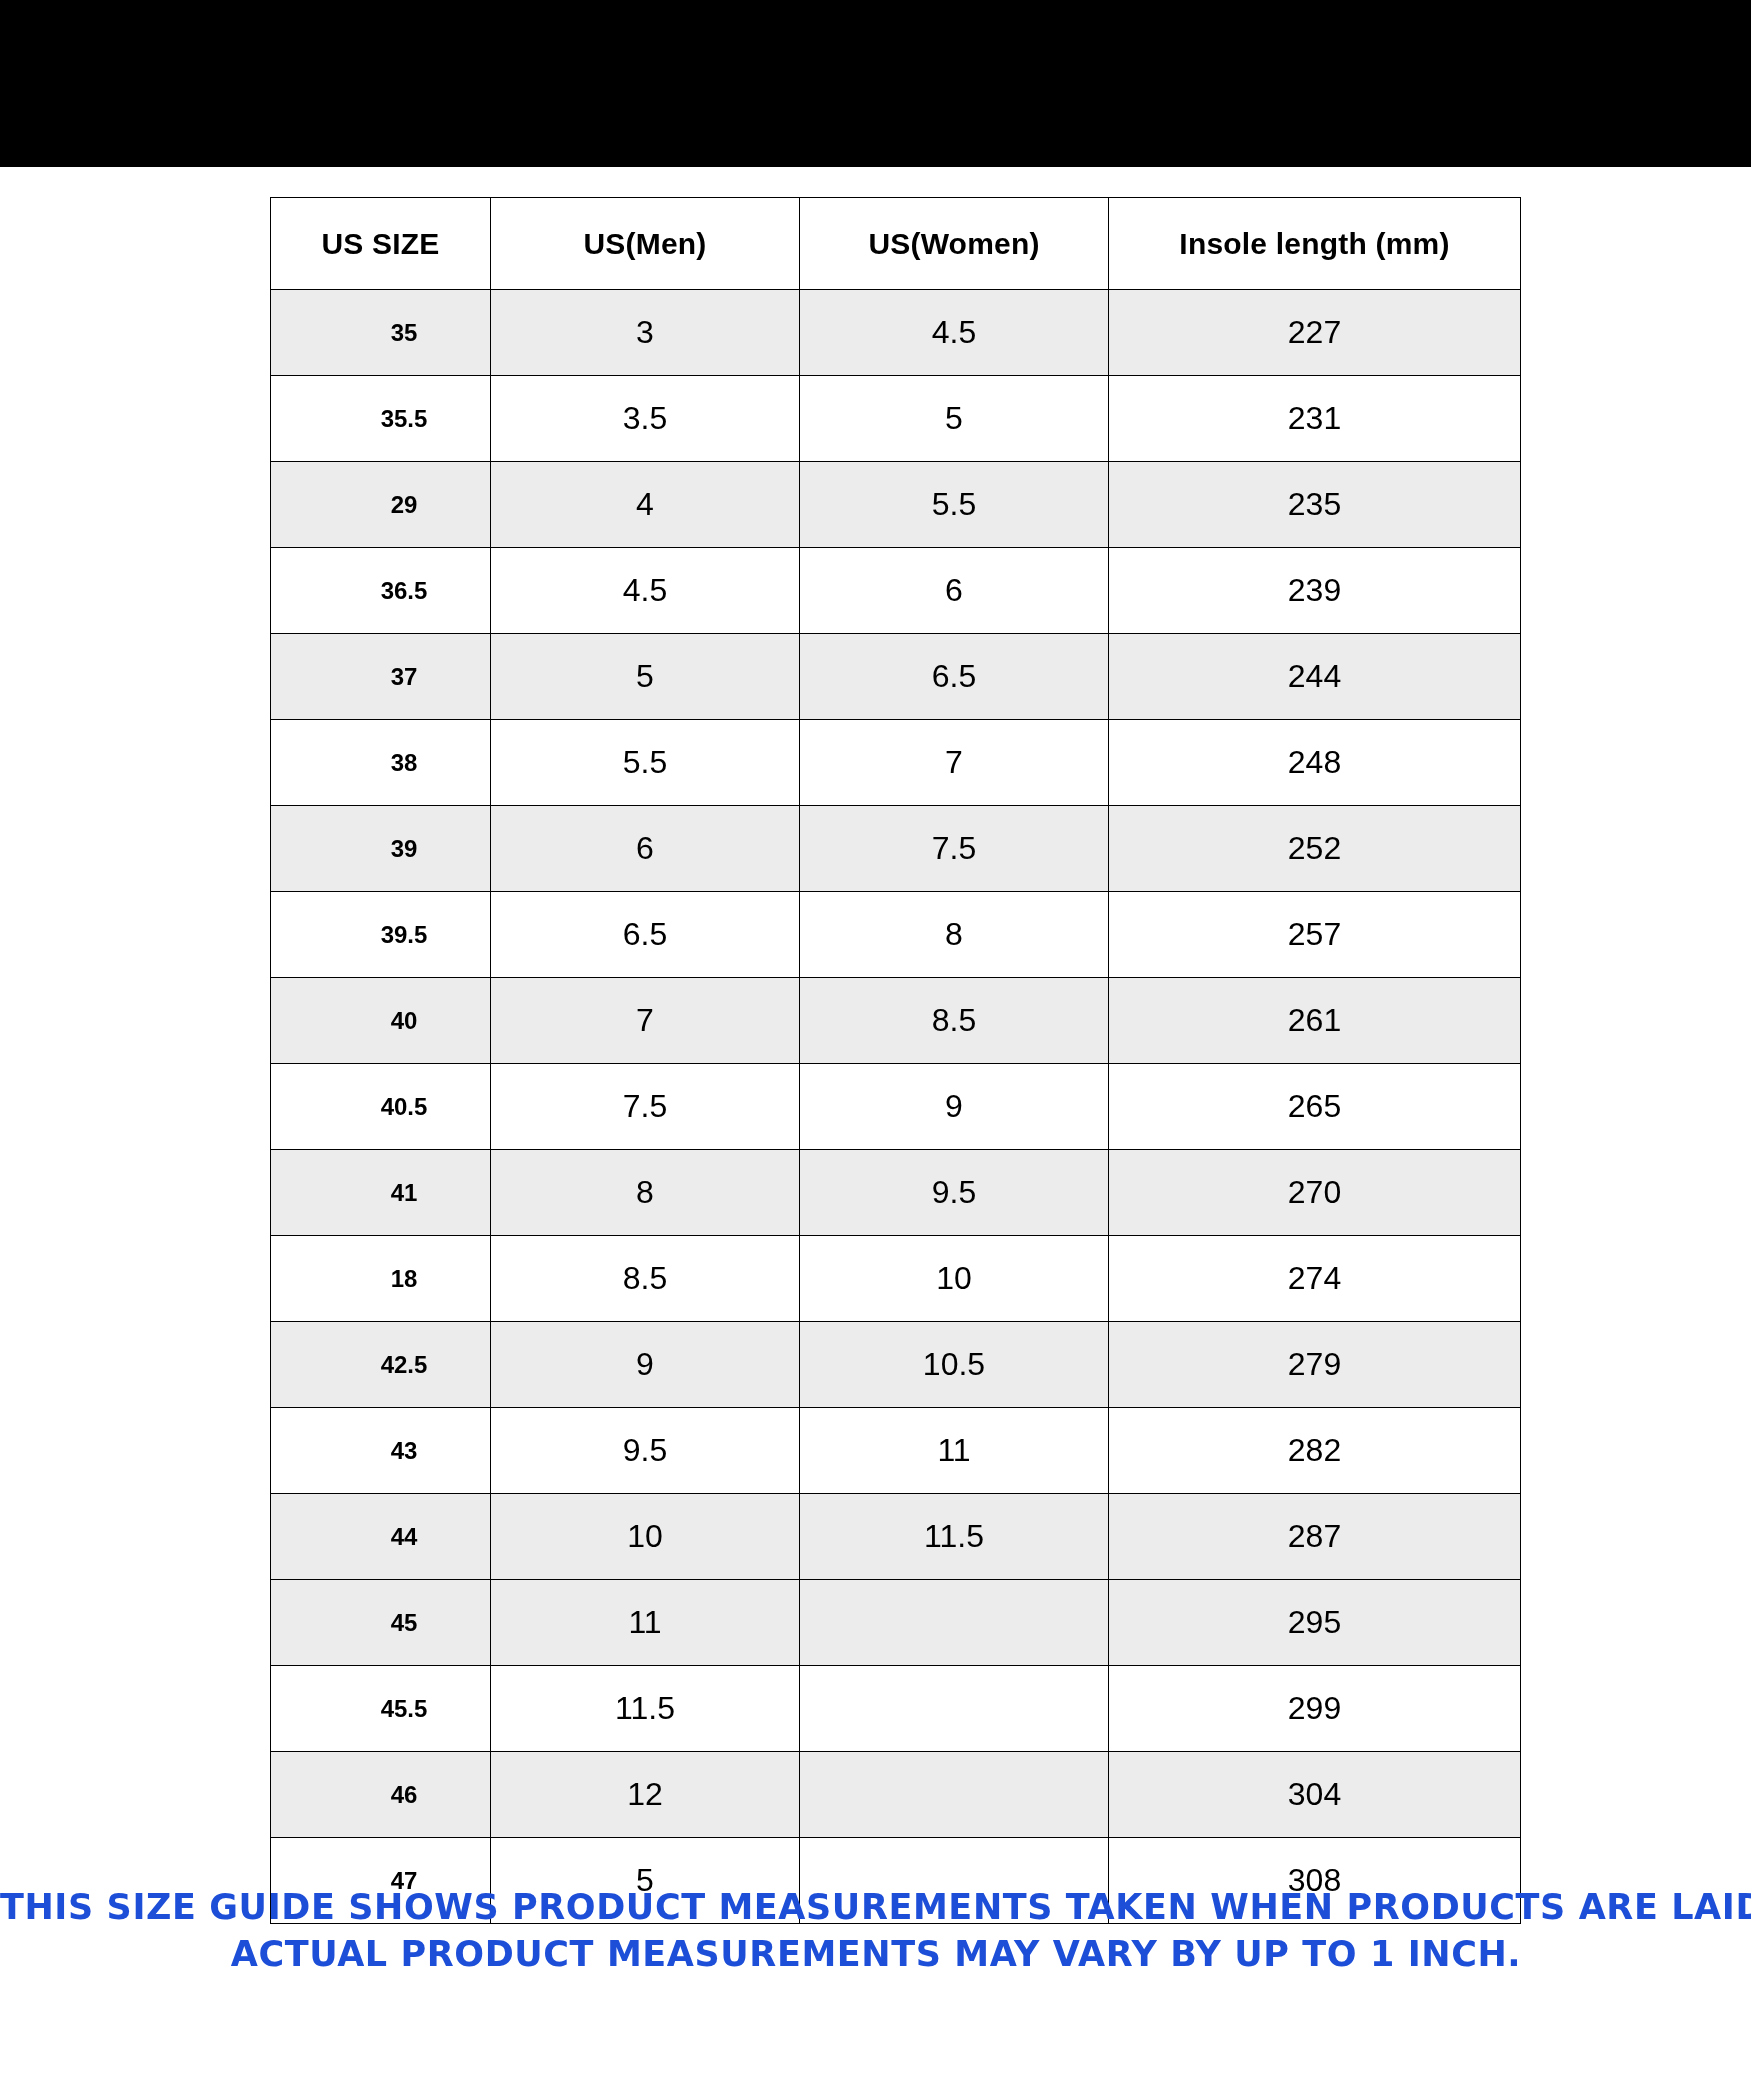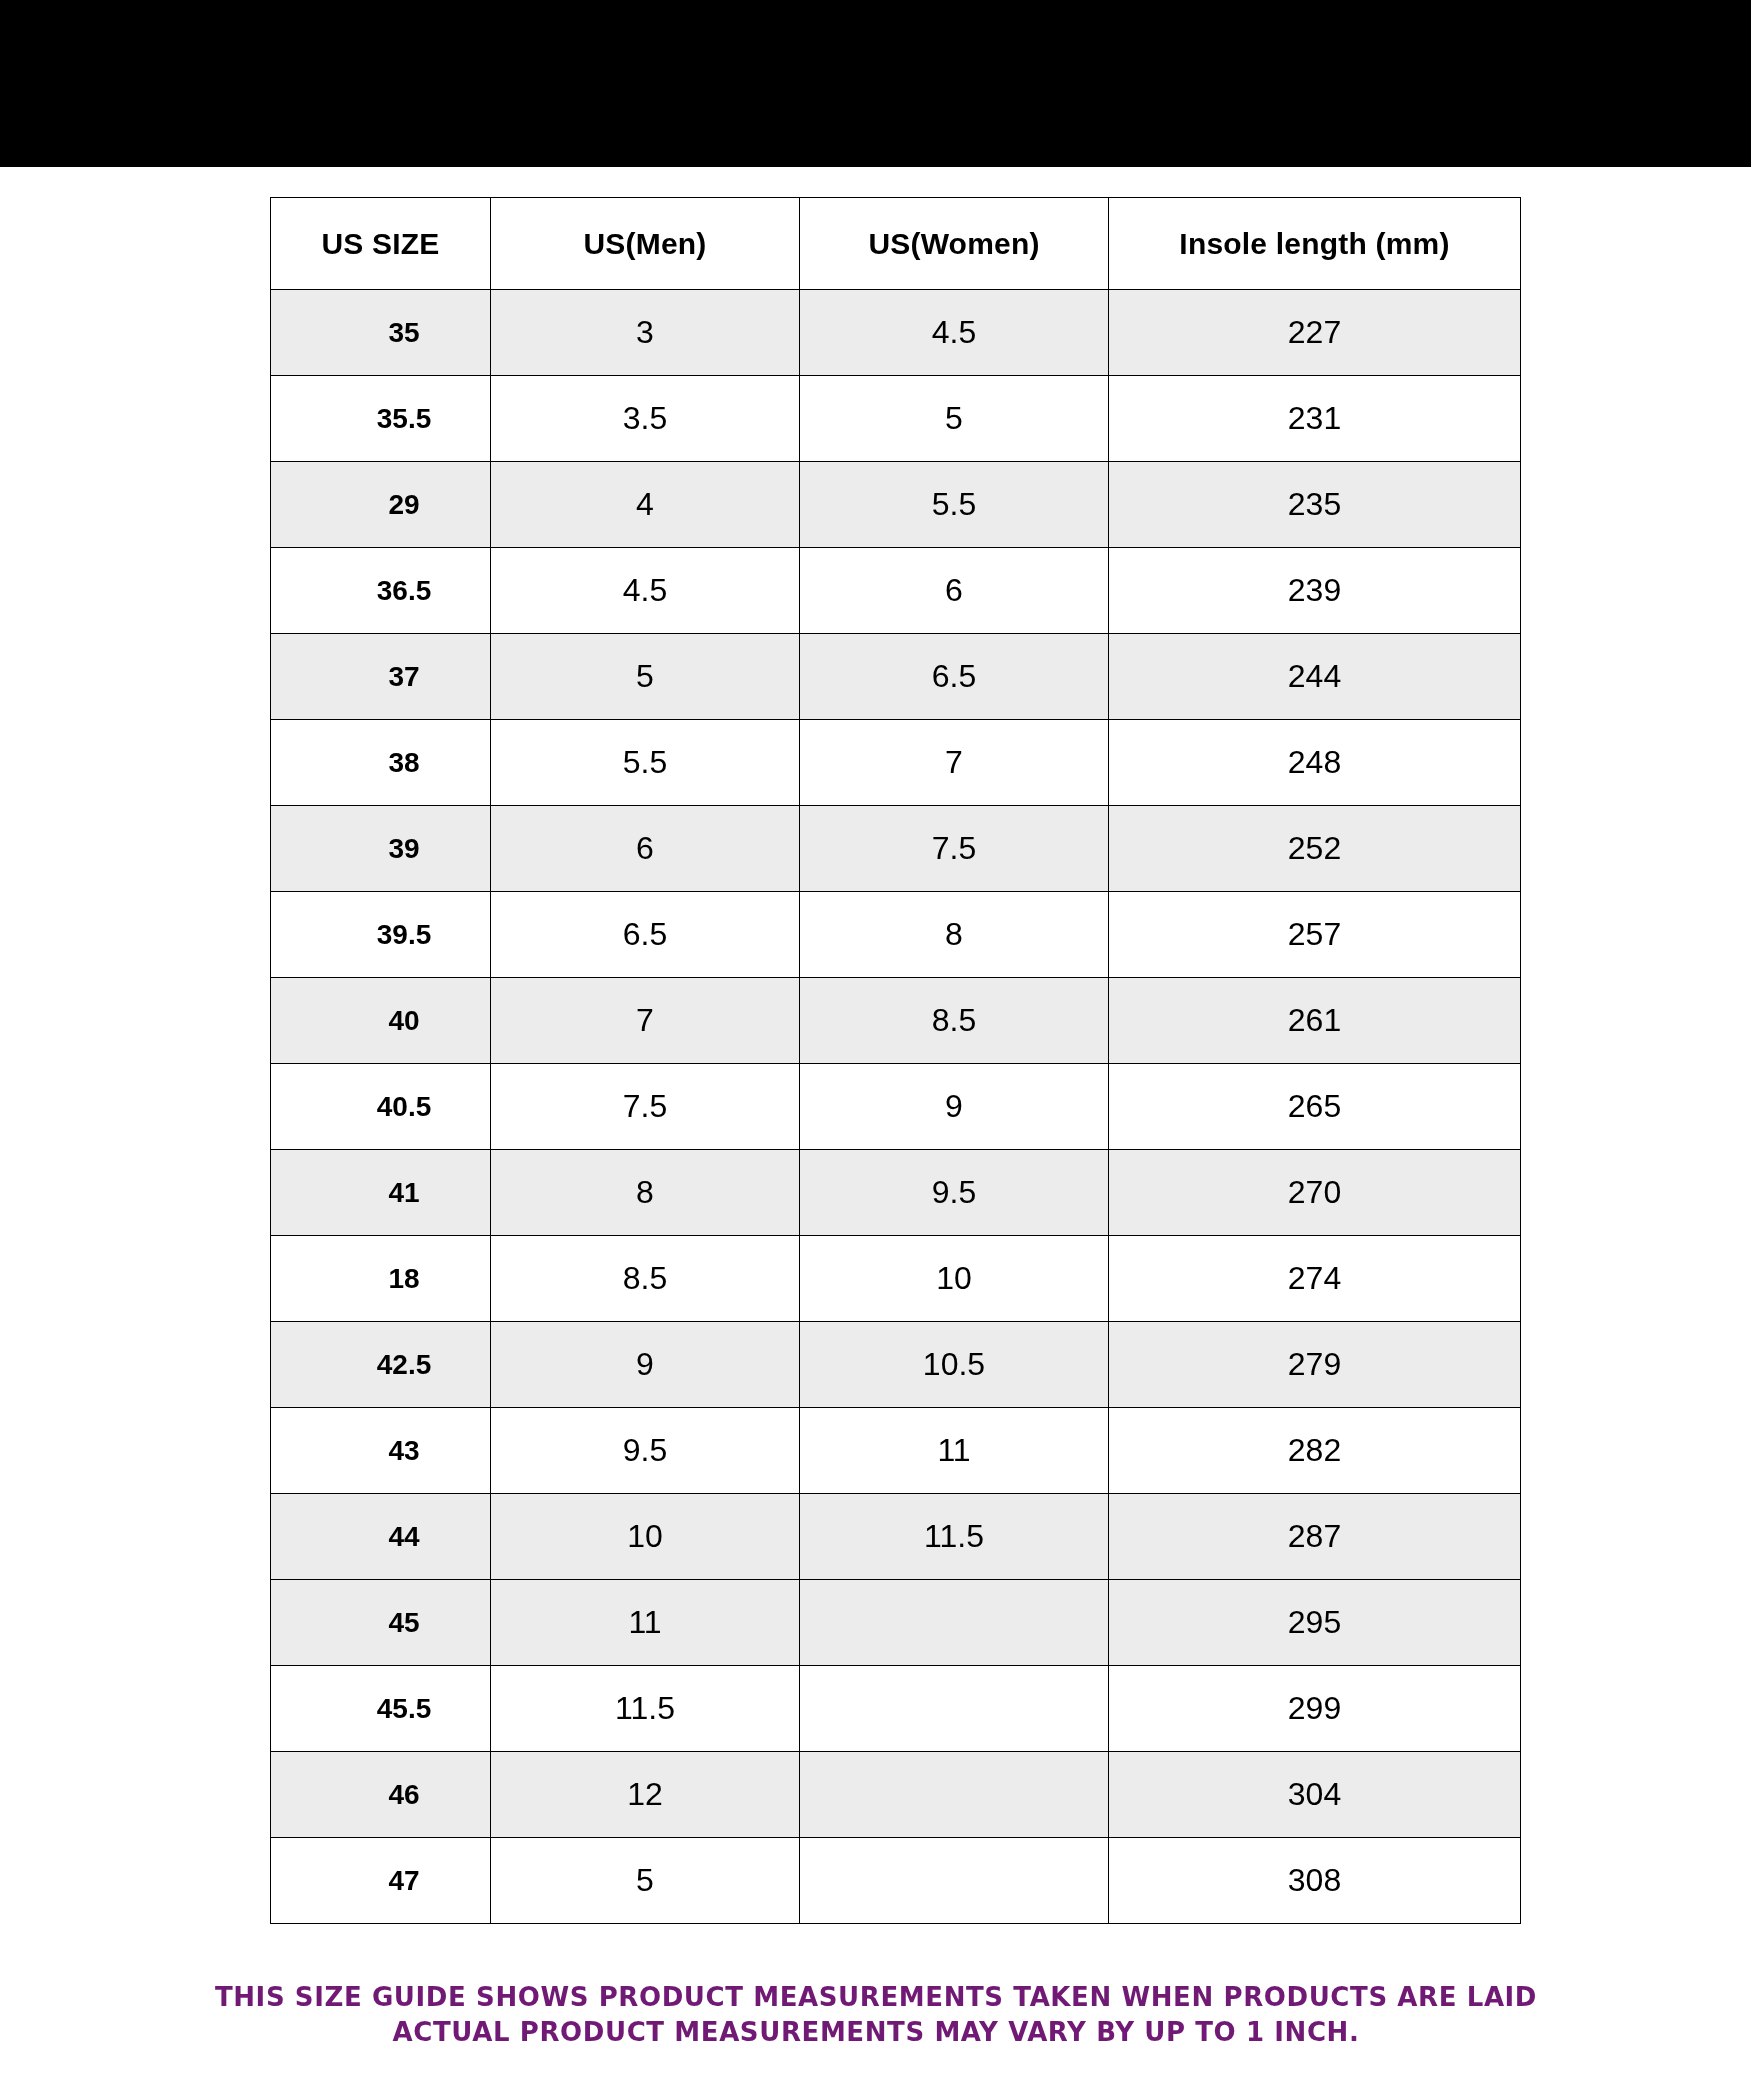--- a/index.html
+++ b/index.html
@@ -74,38 +74,38 @@
     height: 83px;
     font-size: 32px;
     font-weight: normal;
     background: #ffffff;
   }
   table.size-table tr.alt td {
     background: #ececec;
   }
   table.size-table td.sz {
     font-weight: bold;
-    font-size: 28px;
+    font-size: 24px;
     padding-left: 48px;
   }
   col.c1 { width: 220px; }
   col.c2 { width: 309px; }
   col.c3 { width: 309px; }
   col.c4 { width: 412px; }
 
   .footnote {
     position: absolute;
     left: 0;
-    top: 1980px;
+    top: 1884px;
     width: 1752px;
     text-align: center;
     font-family: "DejaVu Sans", sans-serif;
-    font-size: 26px;
+    font-size: 35px;
     font-weight: bold;
-    color: #701a75;
+    color: #1d4ed8;
     line-height: 1.35;
     letter-spacing: 0.6px;
   }
   .footnote div { white-space: nowrap; }
 </style>
 </head>
 <body>
 
 <div class="page">
 

